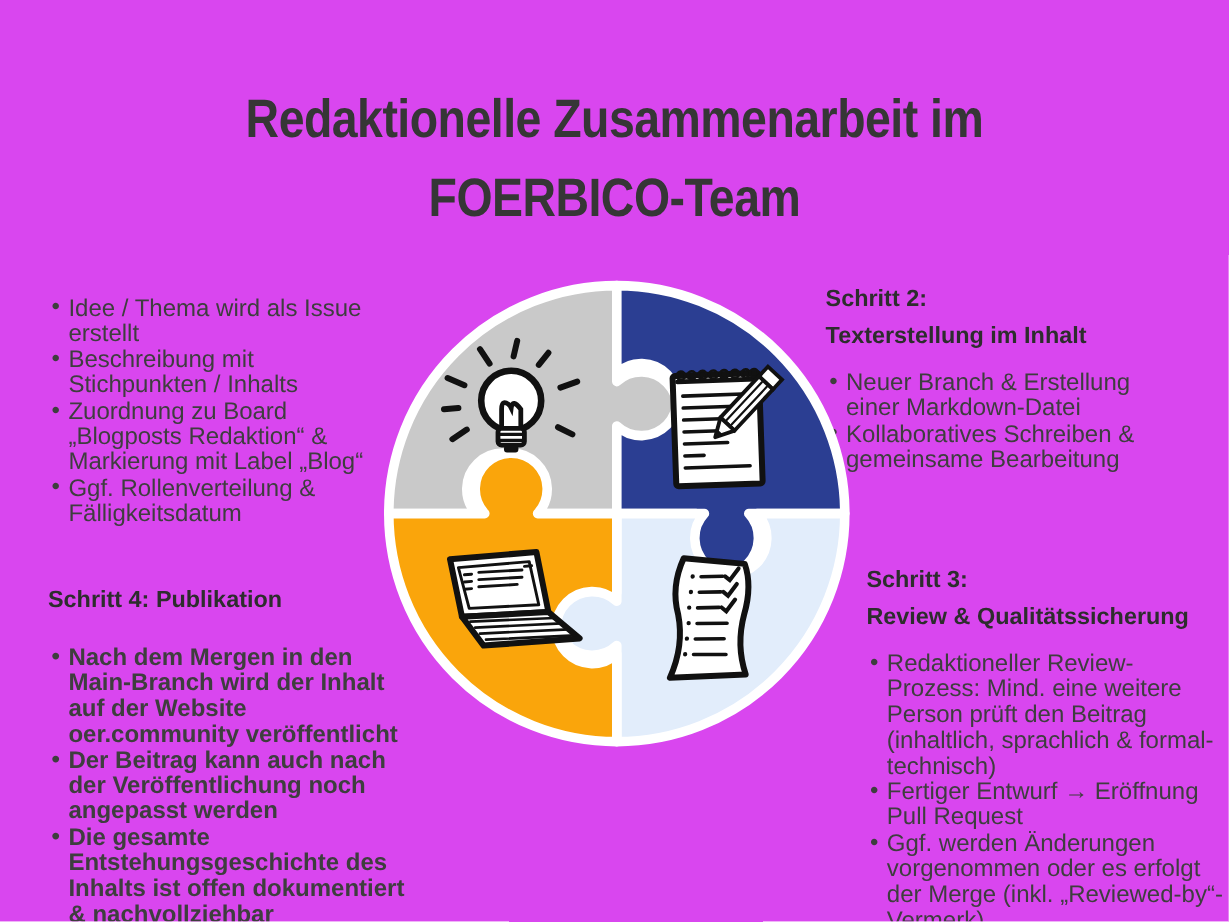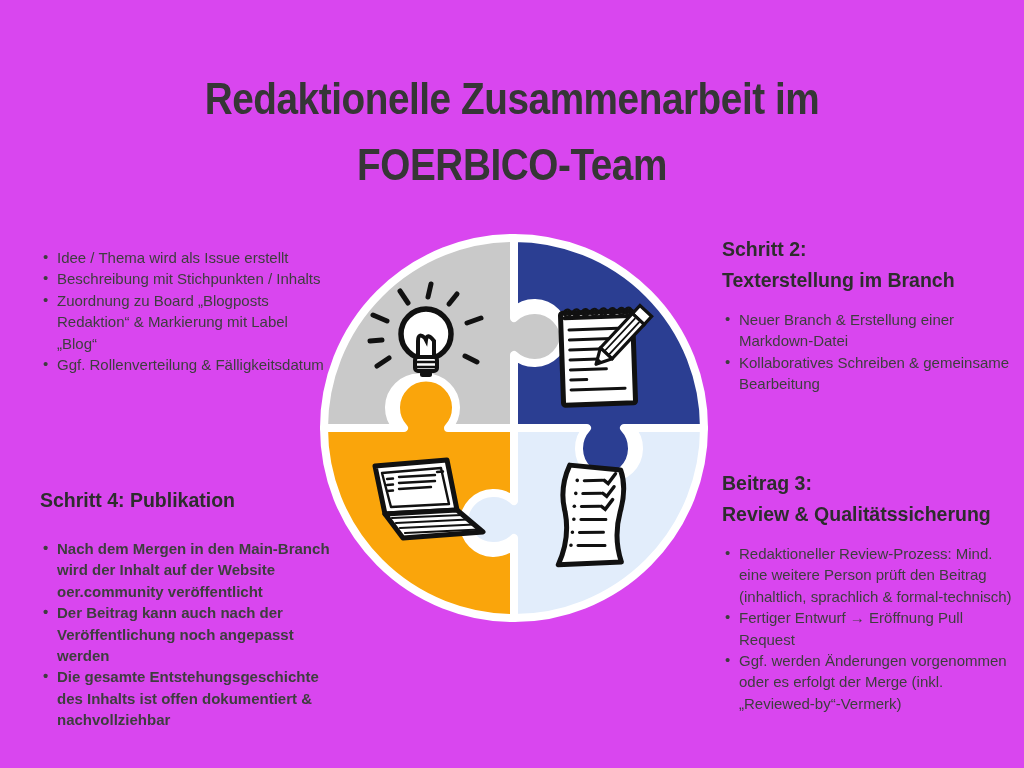--- a/index.html
+++ b/index.html
@@ -7,26 +7,26 @@
           font-family:"Liberation Sans",sans-serif;}
 
   .title{position:absolute;top:36px;left:0;right:0;text-align:center;
          font-weight:bold;font-size:45px;line-height:66px;color:#363636;
          letter-spacing:-0.5px;transform:scaleX(0.86);transform-origin:50% 50%;}
 
   .step{position:absolute;}
   .step h2{margin:0;font-size:19.5px;line-height:31px;font-weight:bold;color:#2d2d2d;}
   .bullets{margin:13px 0 0;padding:0 0 0 17px;}
   .step-4 .bullets{margin-top:22px;font-weight:bold;}
-  .bullets li{list-style:none;position:relative;font-size:15px;line-height:21.4px;
+  .bullets li{list-style:none;position:relative;font-size:20px;line-height:21.4px;
               color:#3e3e3e;margin:0;}
   .bullets li::before{content:"\2022";position:absolute;left:-14px;top:-1px;color:#3e3e3e;}
 
   .step-1{left:40px;top:234px;width:292px;}
-  .step-2{left:722px;top:234px;width:292px;}
+  .step-2{left:688px;top:234px;width:292px;}
   .step-3{left:722px;top:468px;width:300px;}
   .step-4{left:40px;top:468px;width:300px;margin-top:17px;}
 
   .puzzle{position:absolute;left:319px;top:233px;width:390px;height:390px;}
 </style>
 </head>
 <body>
 
 <div class="canvas">
 
@@ -40,31 +40,31 @@
       <li>Idee / Thema wird als Issue erstellt</li>
       <li>Beschreibung mit Stichpunkten / Inhalts</li>
       <li>Zuordnung zu Board „Blogposts Redaktion“ &amp; Markierung mit Label „Blog“</li>
       <li>Ggf. Rollenverteilung &amp; Fälligkeitsdatum</li>
     </ul>
   </div>
 
   <div class="step step-2">
     <h2>
       <div>Schritt 2:</div>
-      <div>Texterstellung im Branch</div>
+      <div>Texterstellung im Inhalt</div>
     </h2>
     <ul class="bullets">
       <li>Neuer Branch &amp; Erstellung einer Markdown-Datei</li>
       <li>Kollaboratives Schreiben &amp; gemeinsame Bearbeitung</li>
     </ul>
   </div>
 
   <div class="step step-3">
     <h2>
-      <div>Beitrag 3:</div>
+      <div>Schritt 3:</div>
       <div>Review &amp; Qualitätssicherung</div>
     </h2>
     <ul class="bullets">
       <li>Redaktioneller Review-Prozess: Mind. eine weitere Person prüft den Beitrag (inhaltlich, sprachlich &amp; formal-technisch)</li>
       <li>Fertiger Entwurf → Eröffnung Pull Request</li>
       <li>Ggf. werden Änderungen vorgenommen oder es erfolgt der Merge (inkl. „Reviewed-by“-Vermerk)</li>
     </ul>
   </div>
 
   <div class="step step-4">

